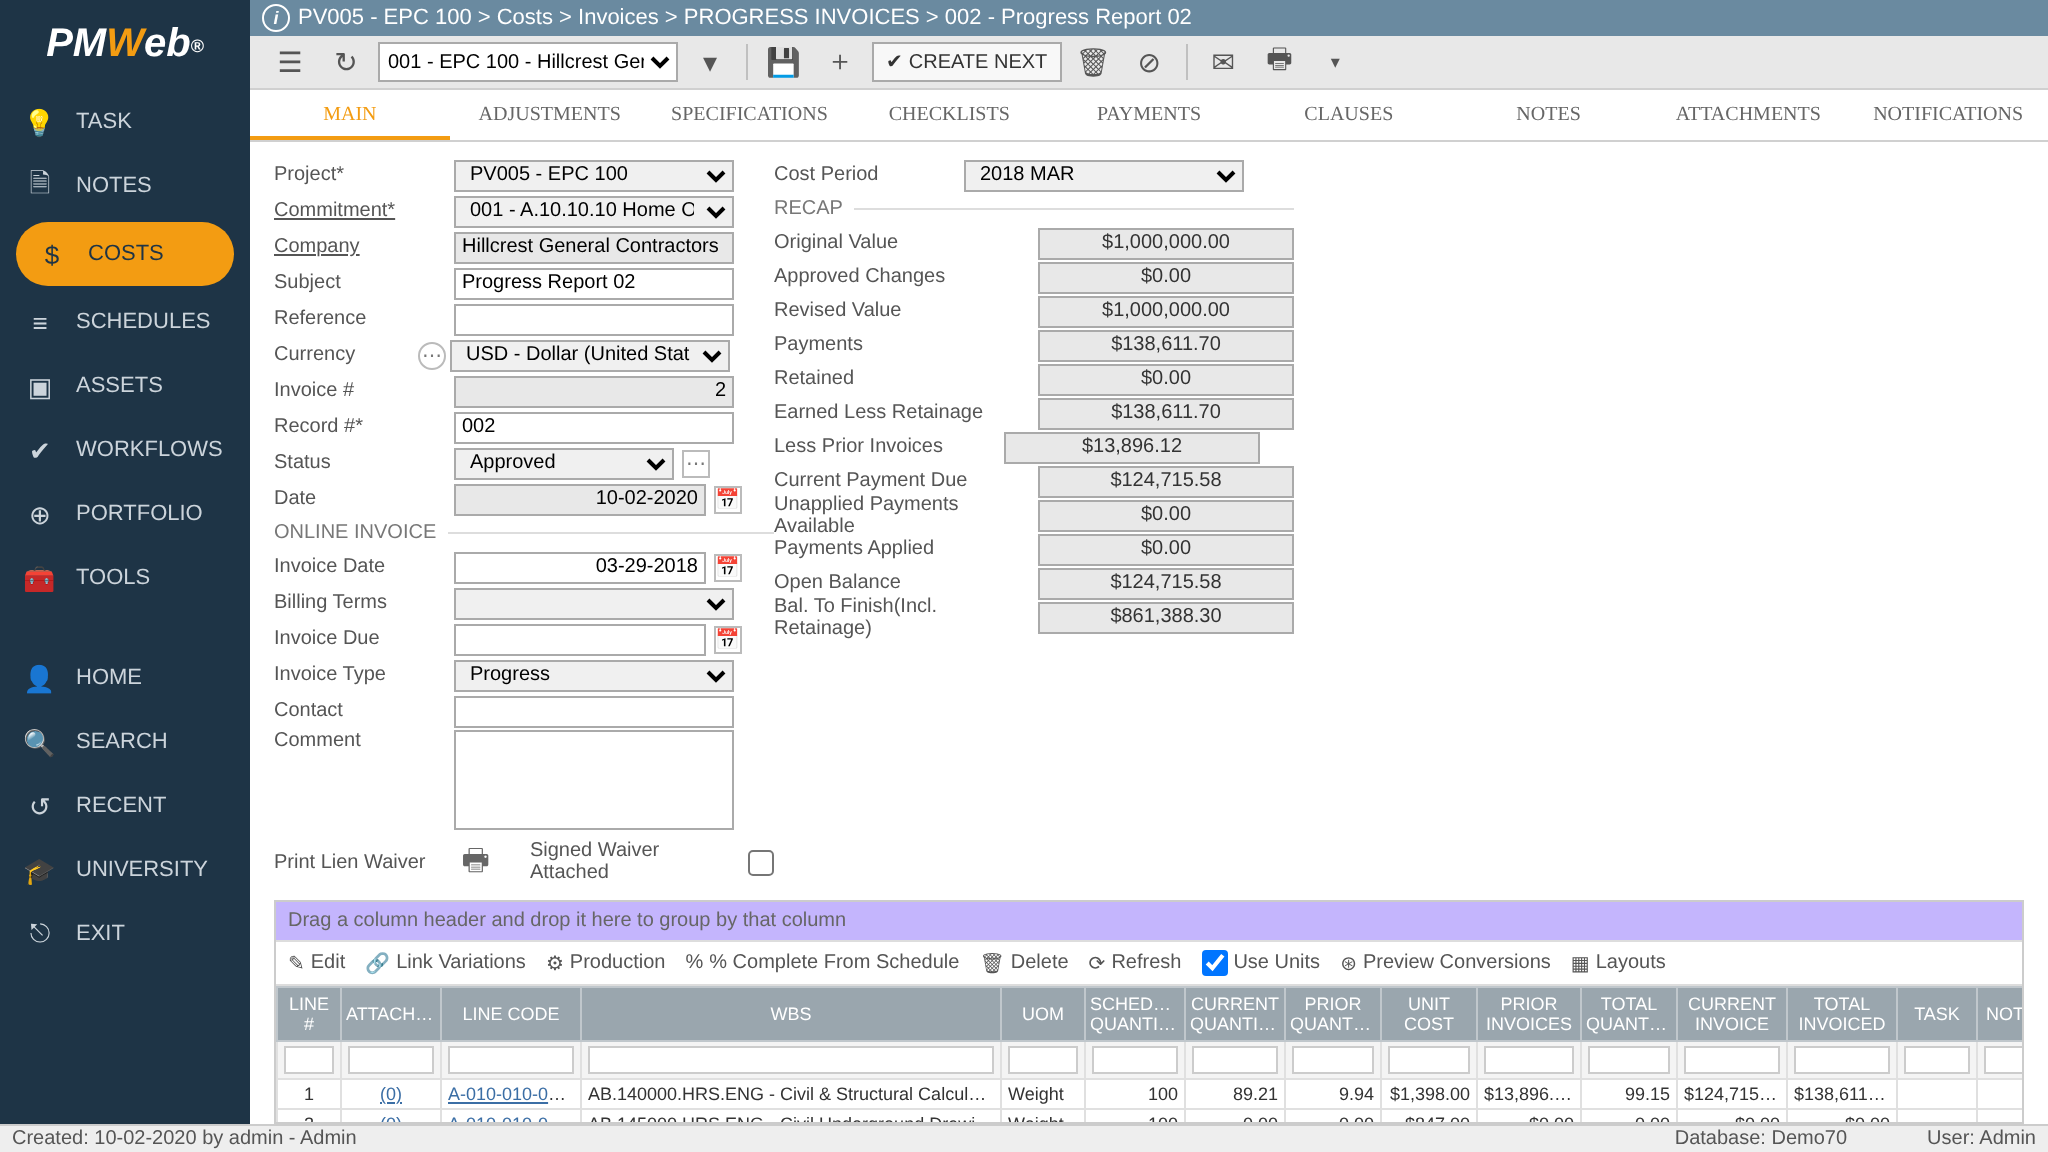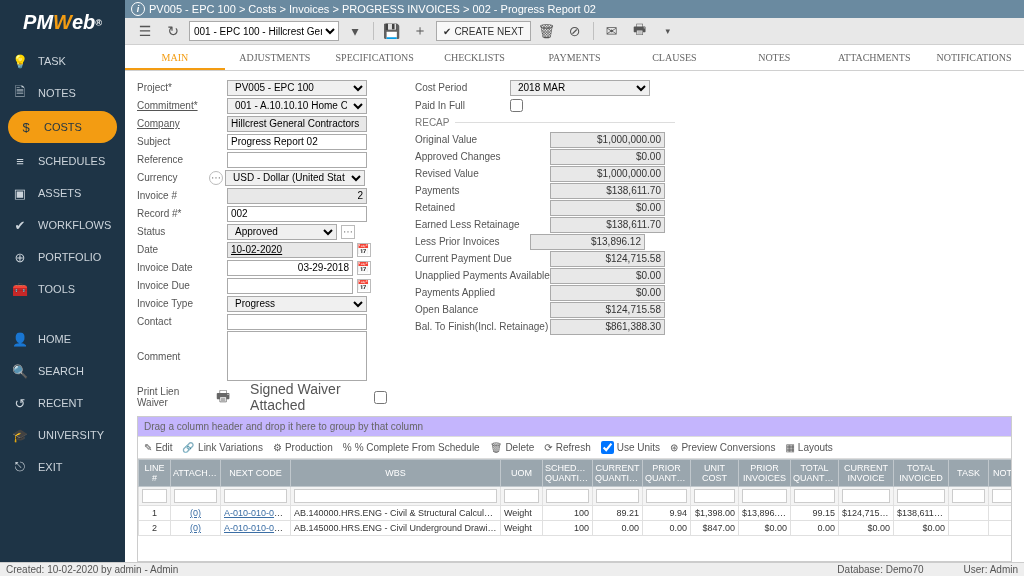--- a/index.html
+++ b/index.html
@@ -27,28 +27,28 @@
 .tb-sep { width:1px; height:18px; background:#c0c0c0; margin:0 2px; }
 .tb-sel { height:20px; font-size:10px; width:150px; background:#fff; border:1px solid #aaa; }
 .create-next { height:20px; border:1px solid #aaa; background:#f8f8f8; padding:0 6px; font-size:10px; display:inline-flex; align-items:center; gap:3px; cursor:pointer; }
 
 
 .tabs { height:26px; display:flex; border-bottom:1px solid #d0d0d0; }
 .tab { flex:1; text-align:center; line-height:26px; font-size:10px; color:#666; cursor:pointer;font-family:Liberation Serif, serif; }
 .tab.active { color:#f39c12; border-bottom:2px solid #f39c12; }
 
 
-.form-area { flex:0 0 auto; padding:8px 12px 4px; display:flex; gap:28px; }
+.form-area { flex:0 0 auto; padding:8px 12px 4px; display:flex; }
 .col { display:flex; flex-direction:column; gap:1px; }
 .row { display:flex; align-items:center; height:17px; }
 .lbl { width:90px; font-size:10px; color:#555; }
 .lbl.u { text-decoration:underline; }
 .inp, .sel, .ta, .ronum { height:16px; font-size:10px; border:1px solid #aaa; padding:0 3px; background:#fff; }
 .sel { background:#f0f0f0; }
-.ronum { text-align:right; background:#e8e8e8; width:115px; color:#333; }
+.ronum { text-align:center; background:#e8e8e8; width:128px; color:#333; }
 .w140 { width:140px; }
 .ta { width:140px; height:50px; resize:none; }
 .section-hdr { font-size:10px; color:#777; margin:2px 0; display:flex; align-items:center; gap:6px; }
 .section-hdr::after { content:""; flex:1; height:1px; background:#ddd; }
 .after-ico { width:14px; height:14px; display:inline-flex; align-items:center; justify-content:center; font-size:10px; color:#777; margin-left:4px; cursor:pointer; border:1px solid #bbb; }
 .print-row { display:flex; align-items:center; gap:10px; height:22px; margin-top:4px; }
 
 
 .grid-wrap { flex:1; margin:4px 12px 0; border:1px solid #ccc; display:flex; flex-direction:column; overflow:hidden; }
 .grp-hint { padding:4px 6px; font-size:10px; color:#666; background:#c4b5fd; border-bottom:1px solid #ddd; }
@@ -206,61 +206,62 @@
           <span class="lbl">Record #*</span>
           <input class="inp w140" value="002" style="">
         </div>
       <div class="row">
           <span class="lbl">Status</span>
           <select class="sel" style="width:110px"><option>Approved</option></select>
           <span class="after-ico">⋯</span>
         </div>
       <div class="row">
           <span class="lbl">Date</span>
-          <input class="inp" style="width: 126px; background: rgb(232, 232, 232); text-decoration: underline;" value="10-02-2020">
+          <input class="inp" style="width: 126px; text-align: right; background: rgb(232, 232, 232);" value="10-02-2020">
           <span class="after-ico">📅</span>
         </div>
+      <div class="section-hdr">ONLINE INVOICE</div>
       <div class="row">
           <span class="lbl">Invoice Date</span>
           <input class="inp" style="width: 126px; text-align: right;" value="03-29-2018">
           <span class="after-ico">📅</span>
         </div>
       <div class="row">
+          <span class="lbl">Billing Terms</span>
+          <select class="sel w140"><option></option></select>
+        </div>
+      <div class="row">
           <span class="lbl">Invoice Due</span>
           <input class="inp" style="width: 126px;">
           <span class="after-ico">📅</span>
         </div>
       <div class="row">
           <span class="lbl">Invoice Type</span>
           <select class="sel w140"><option>Progress</option></select>
         </div>
       <div class="row">
           <span class="lbl">Contact</span>
           <input class="inp w140" style="">
         </div>
-      <div class="row" style="height:auto;align-items:center">
+      <div class="row" style="height:auto;align-items:flex-start">
           <span class="lbl">Comment</span>
           <textarea class="ta" style=""></textarea>
         </div>
       <div class="print-row">
         <span class="lbl">Print Lien Waiver</span>
         <span style="font-size:15px;color:#666">🖶</span>
-        <span style="margin-left:10px;font-size:14px;color:#555">Signed Waiver Attached</span>
+        <span style="margin-left:10px;font-size:10px;color:#555">Signed Waiver Attached</span>
         <input type="checkbox" style="">
       </div>
     </div>
 
     <div class="col" style="width:260px">
       <div class="row">
           <span class="lbl" style="width:95px">Cost Period</span>
           <select class="sel w140"><option>2018 MAR</option></select>
-        </div>
-      <div class="row">
-          <span class="lbl" style="width:95px">Paid In Full</span>
-          <input type="checkbox" style="">
         </div>
       <div class="section-hdr">RECAP</div>
       <div id="recap">
           <div class="row">
             <span class="lbl" style="width:135px">Original Value</span>
             <input class="ronum" readonly="" value="$1,000,000.00" style="">
           </div>
           <div class="row">
             <span class="lbl" style="width:135px">Approved Changes</span>
             <input class="ronum" readonly="" value="$0.00" style="">
@@ -340,21 +341,21 @@
         <col style="width:48px">
           <col style="width:55px">
           <col style="width:55px">
           <col style="width:40px">
           <col style="width:40px">
       </colgroup>
       <thead>
           <tr id="gridhead">
             <th>LINE #</th>
             <th>ATTACHMENTS</th>
-            <th>NEXT CODE</th>
+            <th>LINE CODE</th>
             <th>WBS</th>
             <th>UOM</th>
             <th>SCHEDULED QUANTITY</th>
             <th>CURRENT QUANTITY</th>
             <th>PRIOR QUANTITY</th>
             <th>UNIT COST</th>
             <th>PRIOR INVOICES</th>
             <th>TOTAL QUANTITY</th>
             <th>CURRENT INVOICE</th>
             <th>TOTAL INVOICED</th>

